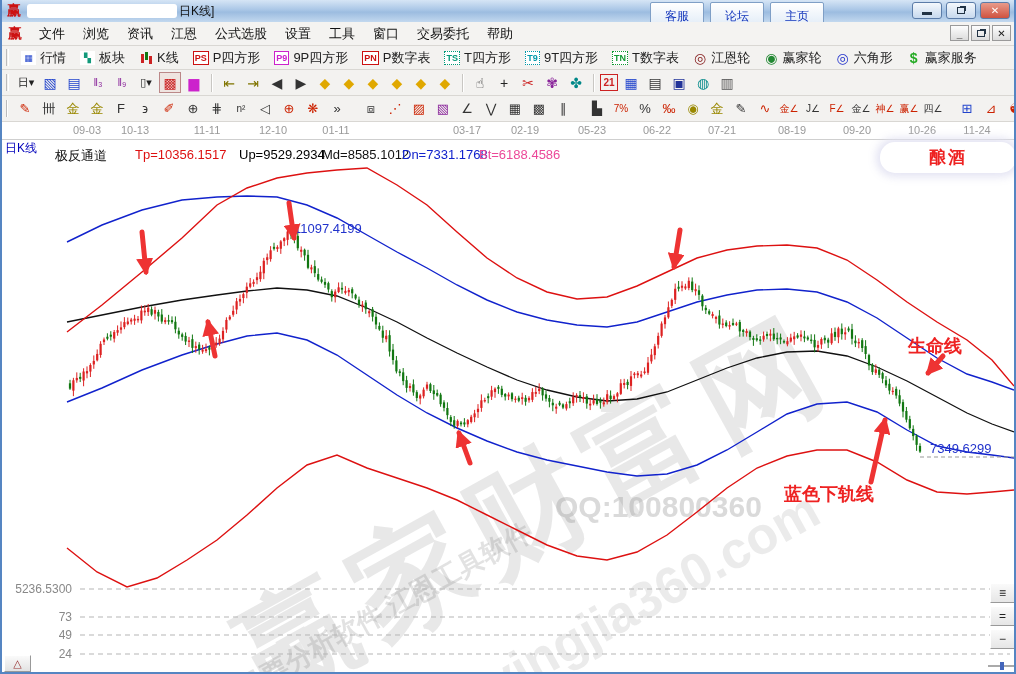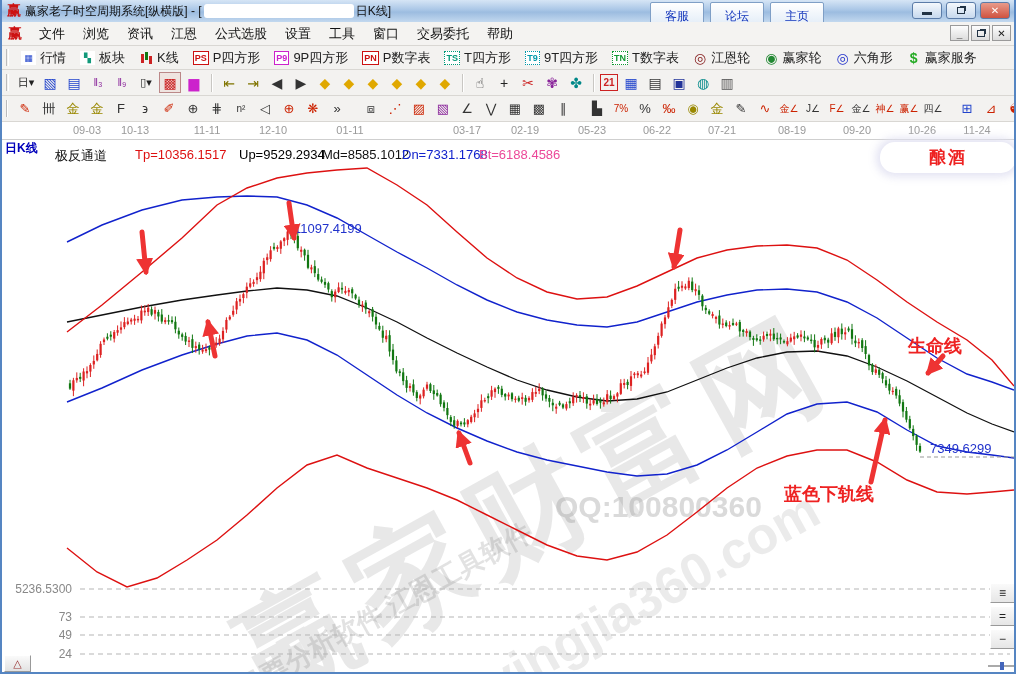--- a/index.html
+++ b/index.html
@@ -50,21 +50,21 @@
   .dlabel{position:absolute;top:2px;transform:translateX(-50%);font-size:11px;color:#999;}
   
   #chartwrap{position:absolute;left:0;top:140px;width:1016px;height:534px;background:#fff;}
   #chartsvg{position:absolute;left:0;top:0;z-index:2;}
   .wm{position:absolute;z-index:1;color:rgba(110,110,110,0.16);font-weight:bold;white-space:nowrap;transform-origin:0 0;}
   #wm-brand{left:205px;top:460px;font-size:118px;letter-spacing:14px;transform:rotate(-29deg);}
   #wm-site{left:355px;top:585px;font-size:52px;transform:rotate(-29deg);color:rgba(110,110,110,0.14);}
   #wm-slogan{left:40px;top:640px;font-size:27px;transform:rotate(-29deg);color:rgba(110,110,110,0.20);}
   #wm-qq{left:553px;top:350px;font-size:30px;transform:none;color:rgba(150,150,150,0.35);font-weight:bold;}
   #chart-header{position:absolute;left:0;top:0;width:100%;height:24px;z-index:3;font-size:13px;}
-  #kline-period{position:absolute;left:3px;top:0px;color:#0000bb;font-weight:bold;font-size:12px;}
+  #kline-period{position:absolute;left:3px;top:0px;color:#0000bb;font-weight:normal;font-size:12px;}
   .hv{position:absolute;top:7px;white-space:nowrap;}
   #stock-tag{position:absolute;left:878px;top:2px;width:136px;height:31px;z-index:3;background:#fff;border-radius:15px;
     box-shadow:0 0 8px 4px rgba(225,225,242,0.9);display:flex;align-items:center;justify-content:center;
     color:#ee2222;font-size:17px;font-weight:bold;letter-spacing:2px;}
   
   #btn-expand{position:absolute;left:2px;top:655px;width:27px;height:17px;z-index:4;border:1px solid #999;
     border-top-color:#fff;border-left-color:#fff;background:linear-gradient(#fafafa,#e2e2e2);
     display:flex;align-items:center;justify-content:center;font-size:11px;color:#993333;}
   #right-btns{position:absolute;left:988px;top:583px;z-index:4;display:flex;flex-direction:column;gap:3px;}
   .rbtn{width:25px;height:20px;border:1px solid #999;border-top-color:#fff;border-left-color:#fff;
@@ -74,21 +74,20 @@
   #hslider .track{flex:1;height:2px;background:#aaa;}
   #hslider .handle{position:absolute;left:12px;width:4px;height:8px;background:#4466bb;}
 </style>
 </head>
 <body>
 
 <div id="app">
 
   <div id="titlebar">
     <span class="logo">赢</span>
-    <span>赢家老子时空周期系统[纵横版] - [</span>
     <span class="redact"></span>
     <span>日K线]</span>
     <div id="title-links">
         <div class="tlink">客服</div>
         <div class="tlink">论坛</div>
         <div class="tlink">主页</div>
       </div>
     <div id="title-wbtns">
       <div class="wbtn">
           <span class="glyph-min"></span>
@@ -263,21 +262,21 @@
       <div class="tbtn" style="color: rgb(34, 68, 204); font-size: 13px;">⊞</div>
       <div class="tbtn" style="color: rgb(204, 34, 0); font-size: 13px;">⊿</div>
       <div class="tbtn" style="color: rgb(204, 34, 0); font-size: 13px;">☯</div>
     </div>
 
   <div id="dateaxis">
       <span class="dlabel" style="left: 85px;">09-03</span>
       <span class="dlabel" style="left: 133px;">10-13</span>
       <span class="dlabel" style="left: 205px;">11-11</span>
       <span class="dlabel" style="left: 271px;">12-10</span>
-      <span class="dlabel" style="left: 348px;">01-11</span>
+      <span class="dlabel" style="left: 334px;">01-11</span>
       <span class="dlabel" style="left: 392px; margin-top: 36px;">02-16</span>
       <span class="dlabel" style="left: 465px;">03-17</span>
       <span class="dlabel" style="left: 523px;">02-19</span>
       <span class="dlabel" style="left: 590px;">05-23</span>
       <span class="dlabel" style="left: 655px;">06-22</span>
       <span class="dlabel" style="left: 720px;">07-21</span>
       <span class="dlabel" style="left: 790px;">08-19</span>
       <span class="dlabel" style="left: 855px;">09-20</span>
       <span class="dlabel" style="left: 920px;">10-26</span>
       <span class="dlabel" style="left: 975px;">11-24</span>

